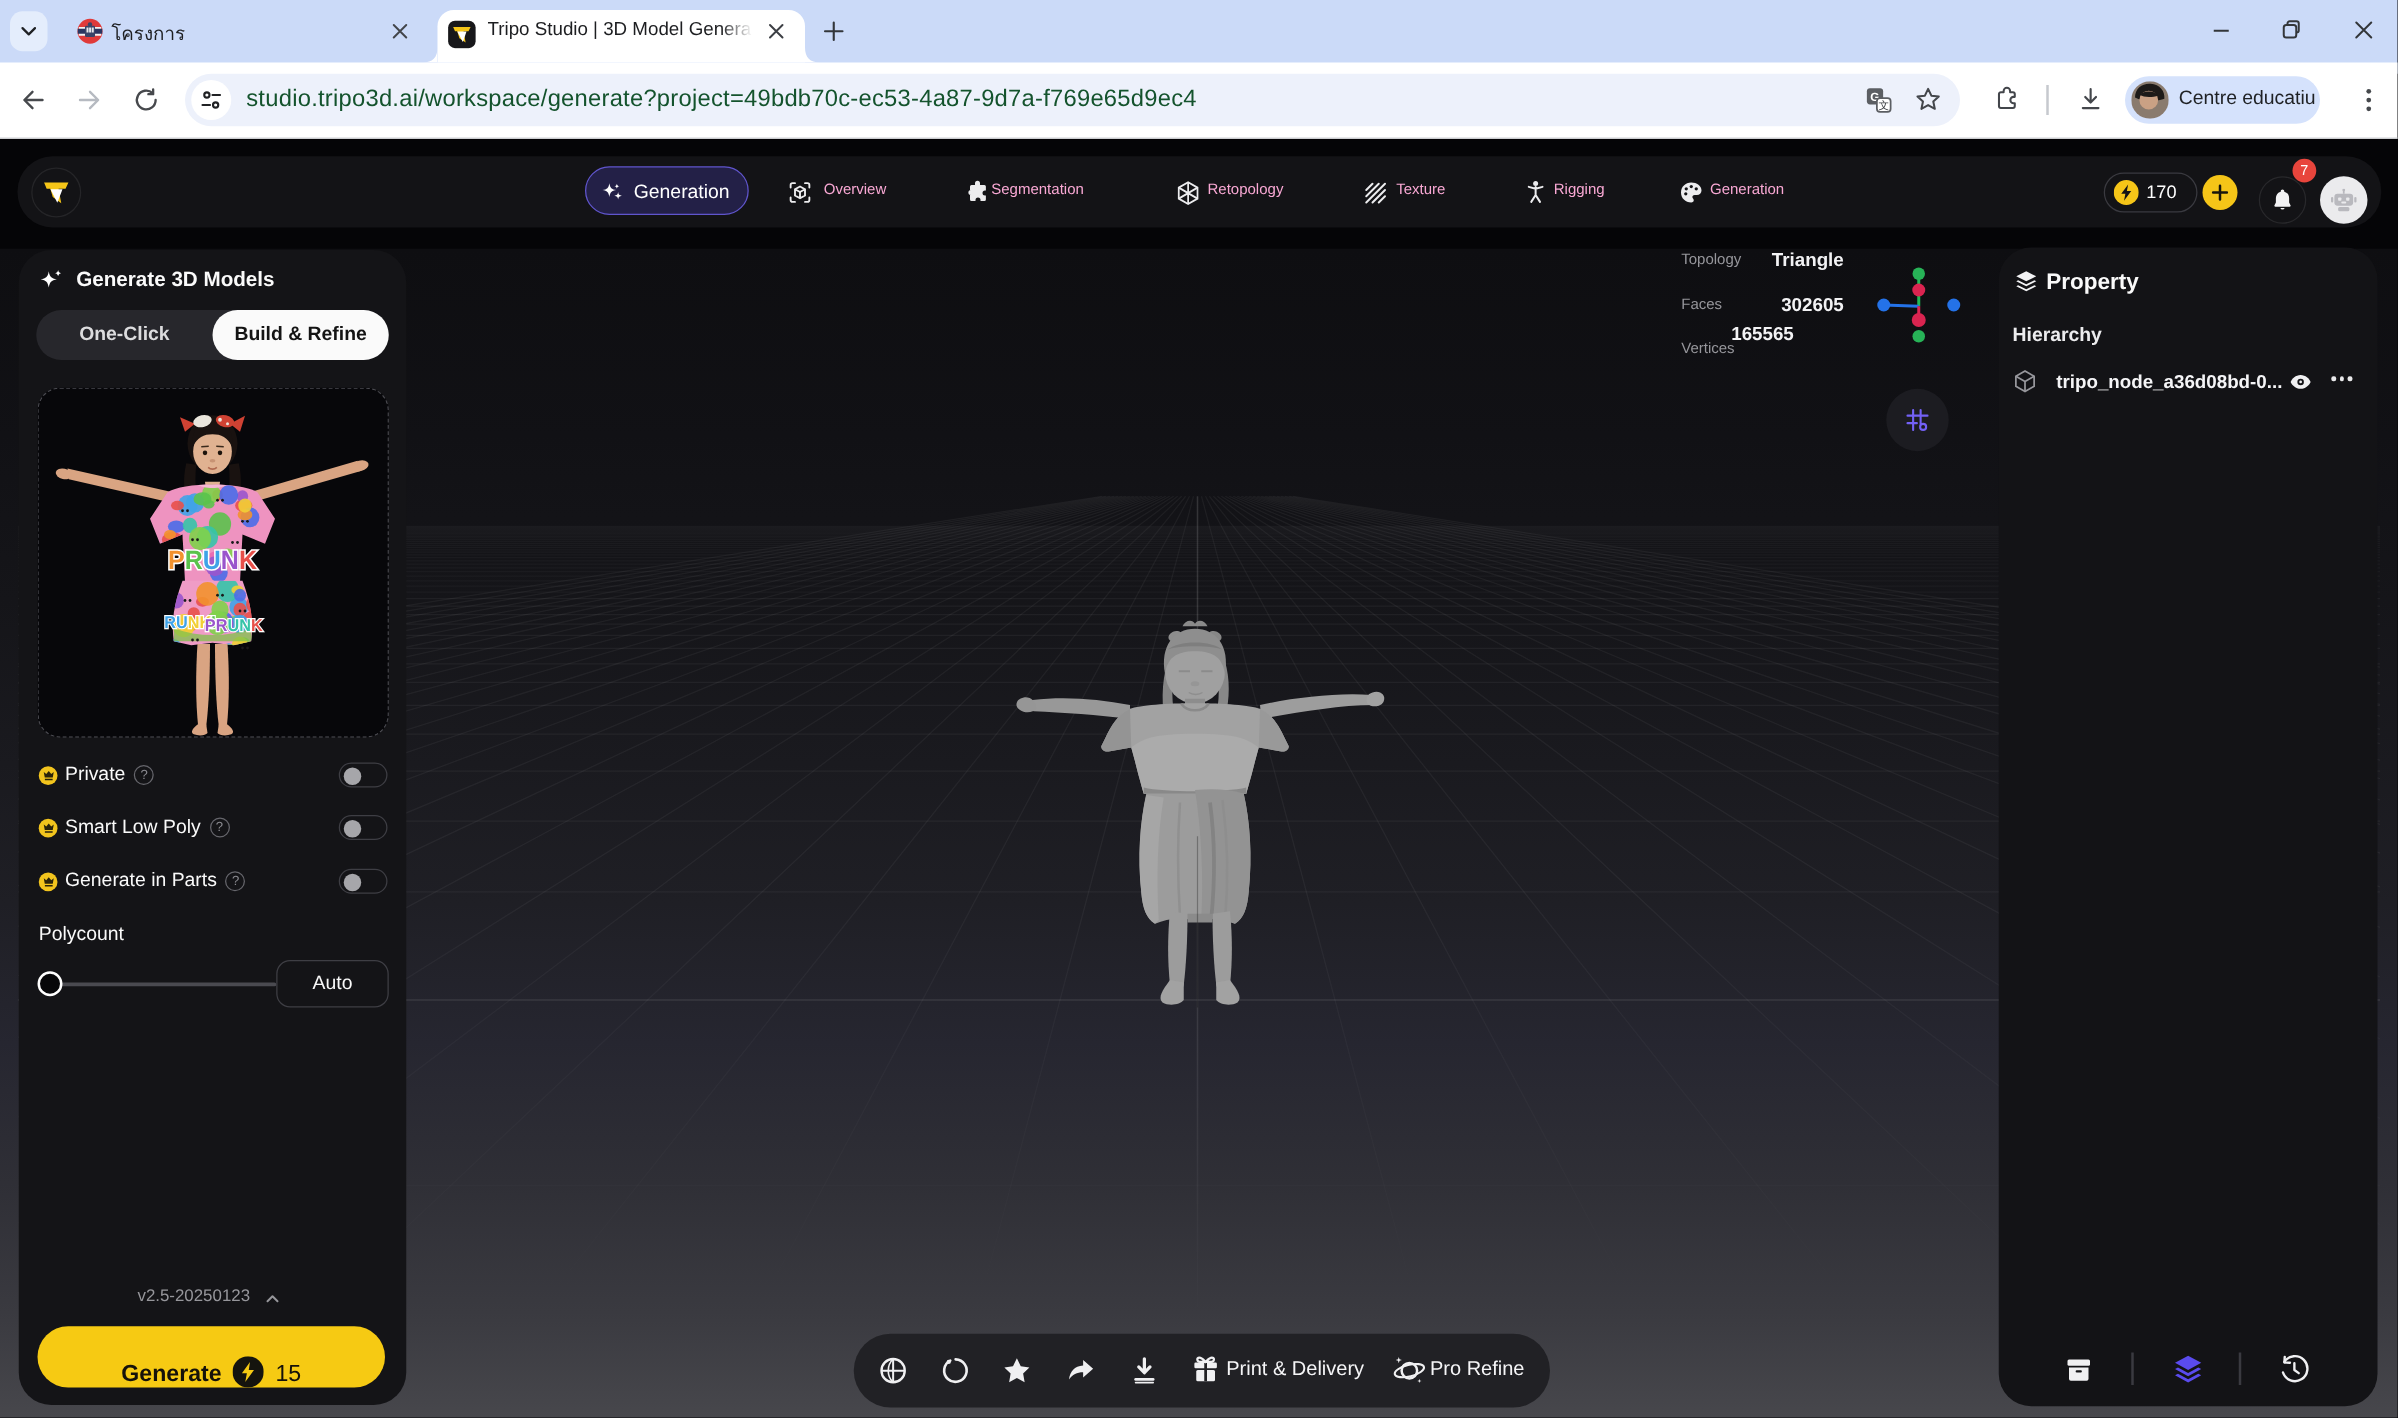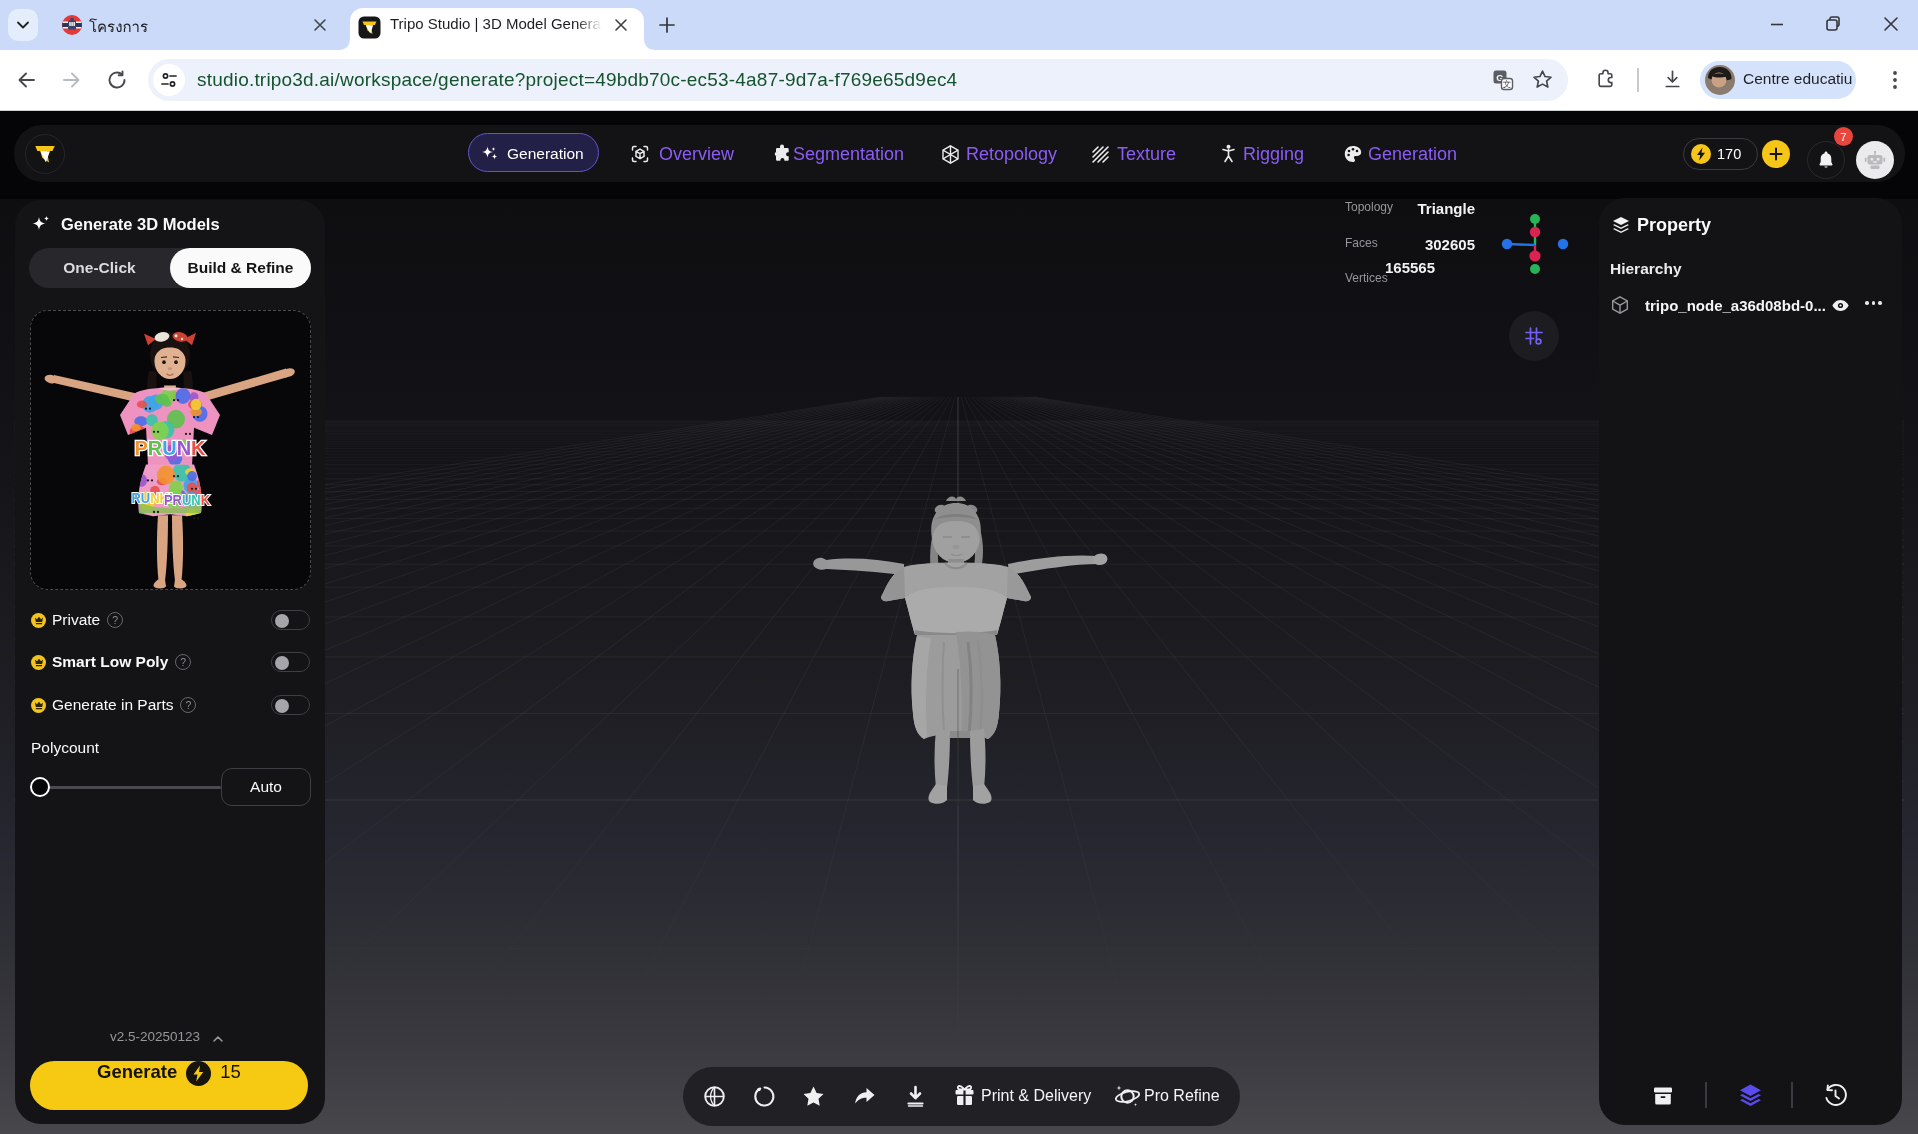--- a/index.html
+++ b/index.html
@@ -4,21 +4,21 @@
 html,body{width:1918px;height:1134px;overflow:hidden;background:#030305;font-family:"Liberation Sans",sans-serif}
 .abs{position:absolute}
 #tabstrip{position:absolute;left:0;top:0;width:1918px;height:59px;background:#cbdaf8}
 #toolbar{position:absolute;left:0;top:50px;width:1918px;height:61px;background:#fff;border-bottom:1px solid #cfd1d5}
 #app{position:absolute;left:0;top:112px;width:1918px;height:1022px;background:#050507}
 #appheader{position:absolute;left:14px;top:13px;width:1891px;height:57px;background:#131316;border-radius:28px}
 #vpbg{position:absolute;left:0;top:87px;width:1918px;height:935px;background:linear-gradient(180deg,#0e0e11 0%,#111115 16%,#151519 30%,#1a1a1f 44%,#1f1f25 56%,#262630 68%,#2f2f36 80%,#3a3a40 91%,#47474c 100%)}
 #viewport{position:absolute;left:14px;top:87px;width:1890px;height:935px;overflow:hidden}
 #leftpanel{position:absolute;left:15px;top:88px;width:310px;height:924px;background:#141417;border-radius:26px}
 #rightpanel{position:absolute;left:1599px;top:86px;width:303px;height:927px;background:#131316;border-radius:26px}
-.navitem{display:flex;align-items:center;gap:9px;color:#8b5cf6;font-size:18px;font-weight:500}
+.navitem{display:flex;align-items:center;gap:9px;color:#f9a8d4;font-size:12px;font-weight:500}
 .wctl{position:absolute;top:12px;width:24px;height:24px}
 .togglerow{position:absolute;left:16px;display:flex;align-items:center}
 .toggle{position:absolute;width:39px;height:20px;border:1px solid #3e3e44;border-radius:10px}
 .toggle .knob{position:absolute;left:3px;top:2.5px;width:14px;height:14px;border-radius:50%;background:#a6a6aa}
 .crown{width:15px;height:15px;border-radius:50%;background:#f2c41d;display:inline-block;margin-right:6px;position:relative}
 .qm{width:16px;height:16px;border-radius:50%;border:1px solid #66666c;color:#8b8b91;font-size:10.5px;display:inline-flex;align-items:center;justify-content:center;margin-left:7px}
 .statlabel{color:#96969b;font-size:12px}
 .statval{color:#f2f2f4;font-size:15px;font-weight:700}
 </style></head>
 <body>
@@ -550,21 +550,21 @@
       </div>
     <div class="toggle" style="left:256px;top:410px">
         <div class="knob"></div>
       </div>
     <div class="togglerow" style="top:453px">
         <span class="crown">
           <svg class="abs" style="left:2.5px;top:3px" width="10" height="10" viewBox="0 0 10 10">
             <path d="M1 1.5 L3 3.2 L5 0.8 L7 3.2 L9 1.5 L8.2 6 L1.8 6 Z M1.9 7 L8.1 7 L8.1 8.2 L1.9 8.2 Z" fill="#2a230a"></path>
           </svg>
         </span>
-        <span style="font-size:15.5px;color:#fafafa;font-weight:700">Smart Low Poly</span>
+        <span style="font-size:15.5px;color:#fafafa;font-weight:400">Smart Low Poly</span>
         <span class="qm">?</span>
       </div>
     <div class="toggle" style="left:256px;top:452px">
         <div class="knob"></div>
       </div>
     <div class="togglerow" style="top:496px">
         <span class="crown">
           <svg class="abs" style="left:2.5px;top:3px" width="10" height="10" viewBox="0 0 10 10">
             <path d="M1 1.5 L3 3.2 L5 0.8 L7 3.2 L9 1.5 L8.2 6 L1.8 6 Z M1.9 7 L8.1 7 L8.1 8.2 L1.9 8.2 Z" fill="#2a230a"></path>
           </svg>
@@ -577,21 +577,21 @@
       </div>
     <div class="abs" style="left:16px;top:539px;font-size:15.5px;color:#fafafa;font-weight:500">Polycount</div>
     <div class="abs" style="left:25px;top:585.5px;width:181px;height:3px;background:#4a4a50;border-radius:2px"></div>
     <div class="abs" style="left:15px;top:577px;width:20px;height:20px;background:#070709;border:2.5px solid #fff;border-radius:50%"></div>
     <div class="abs" style="left:206px;top:568px;width:90px;height:38px;border:1px solid #3e3e44;border-radius:11px"></div>
     <div class="abs" style="left:206px;top:578px;width:90px;text-align:center;font-size:15.5px;color:#fafafa">Auto</div>
     <div class="abs" style="left:0;top:829px;width:280px;text-align:center;font-size:13.5px;color:#96969b">v2.5-20250123</div>
     <svg class="abs" style="left:197px;top:833px" width="12" height="12" viewBox="0 0 12 12">
         <path d="M2 8 L6 4 L10 8" stroke="#96969b" stroke-width="1.6" fill="none" stroke-linecap="round" stroke-linejoin="round"></path>
       </svg>
-    <div class="abs" style="left:15px;top:861px;width:278px;height:49px;background:#f6ca13;border-radius:25px;display:flex;align-items:flex-start;justify-content:center;gap:9px">
+    <div class="abs" style="left:15px;top:861px;width:278px;height:49px;background:#f6ca13;border-radius:25px;display:flex;align-items:flex-end;justify-content:center;gap:9px">
       <span style="font-size:18.5px;font-weight:700;color:#15120a">Generate</span>
       <svg width="25" height="25" viewBox="0 0 25 25">
           <circle cx="12.5" cy="12.5" r="12.5" fill="#15140e"></circle>
           <path d="M14 4.5 L7.5 13.5 L11.5 13.5 L10.2 20.5 L17.2 11 L13 11 Z" fill="#f6ca13"></path>
         </svg>
       <span style="font-size:18.5px;font-weight:400;color:#15120a">15</span>
     </div>
   </div>
   <div id="rightpanel">
     <svg class="abs" style="left:12px;top:17px" width="20" height="20" viewBox="0 0 20 20">

